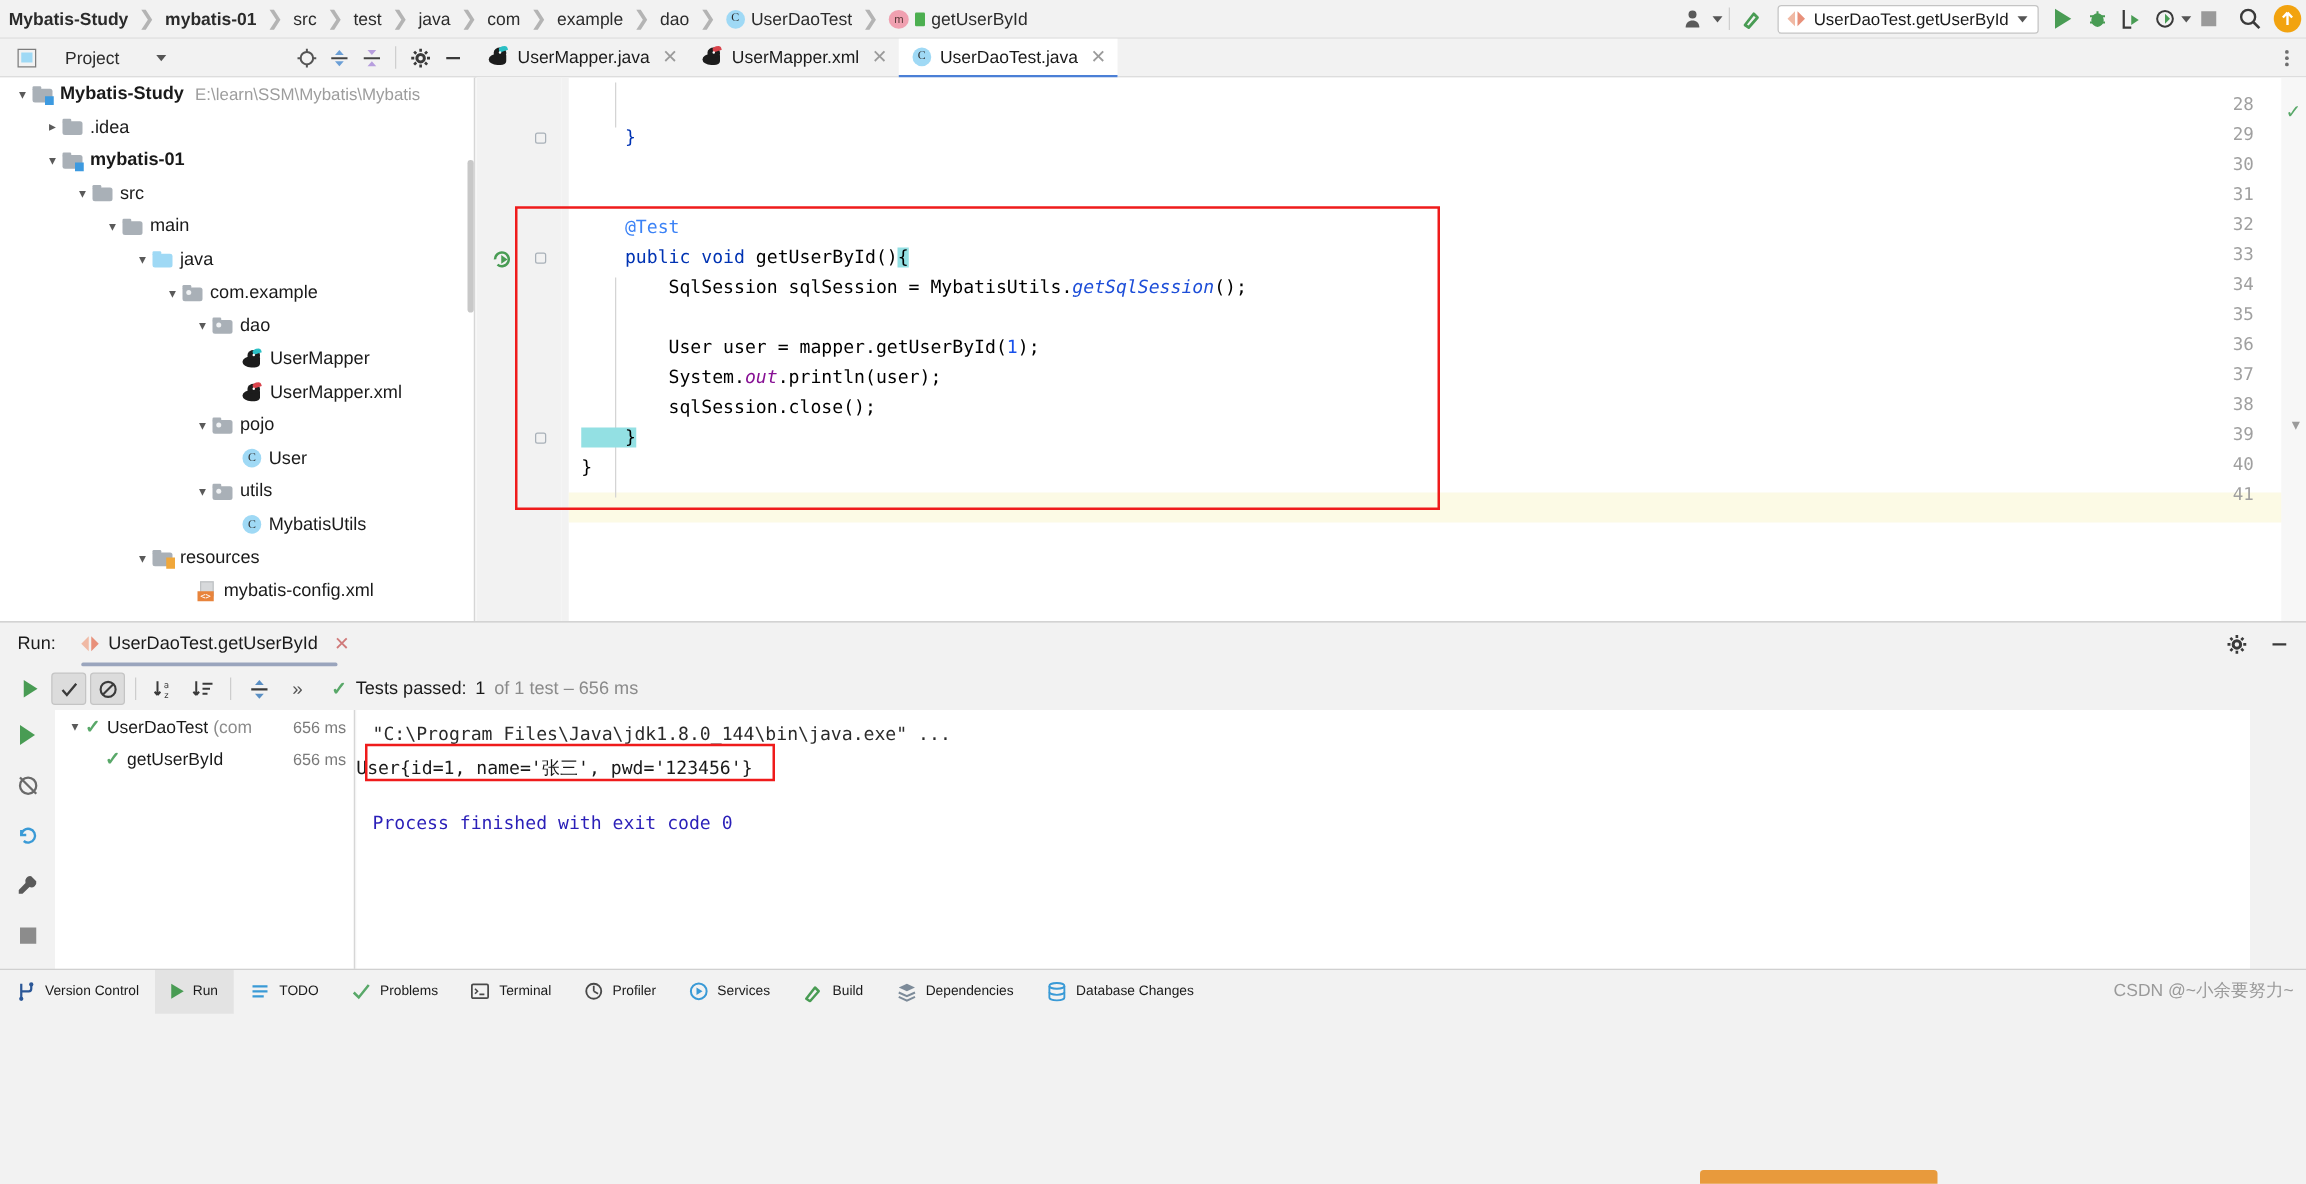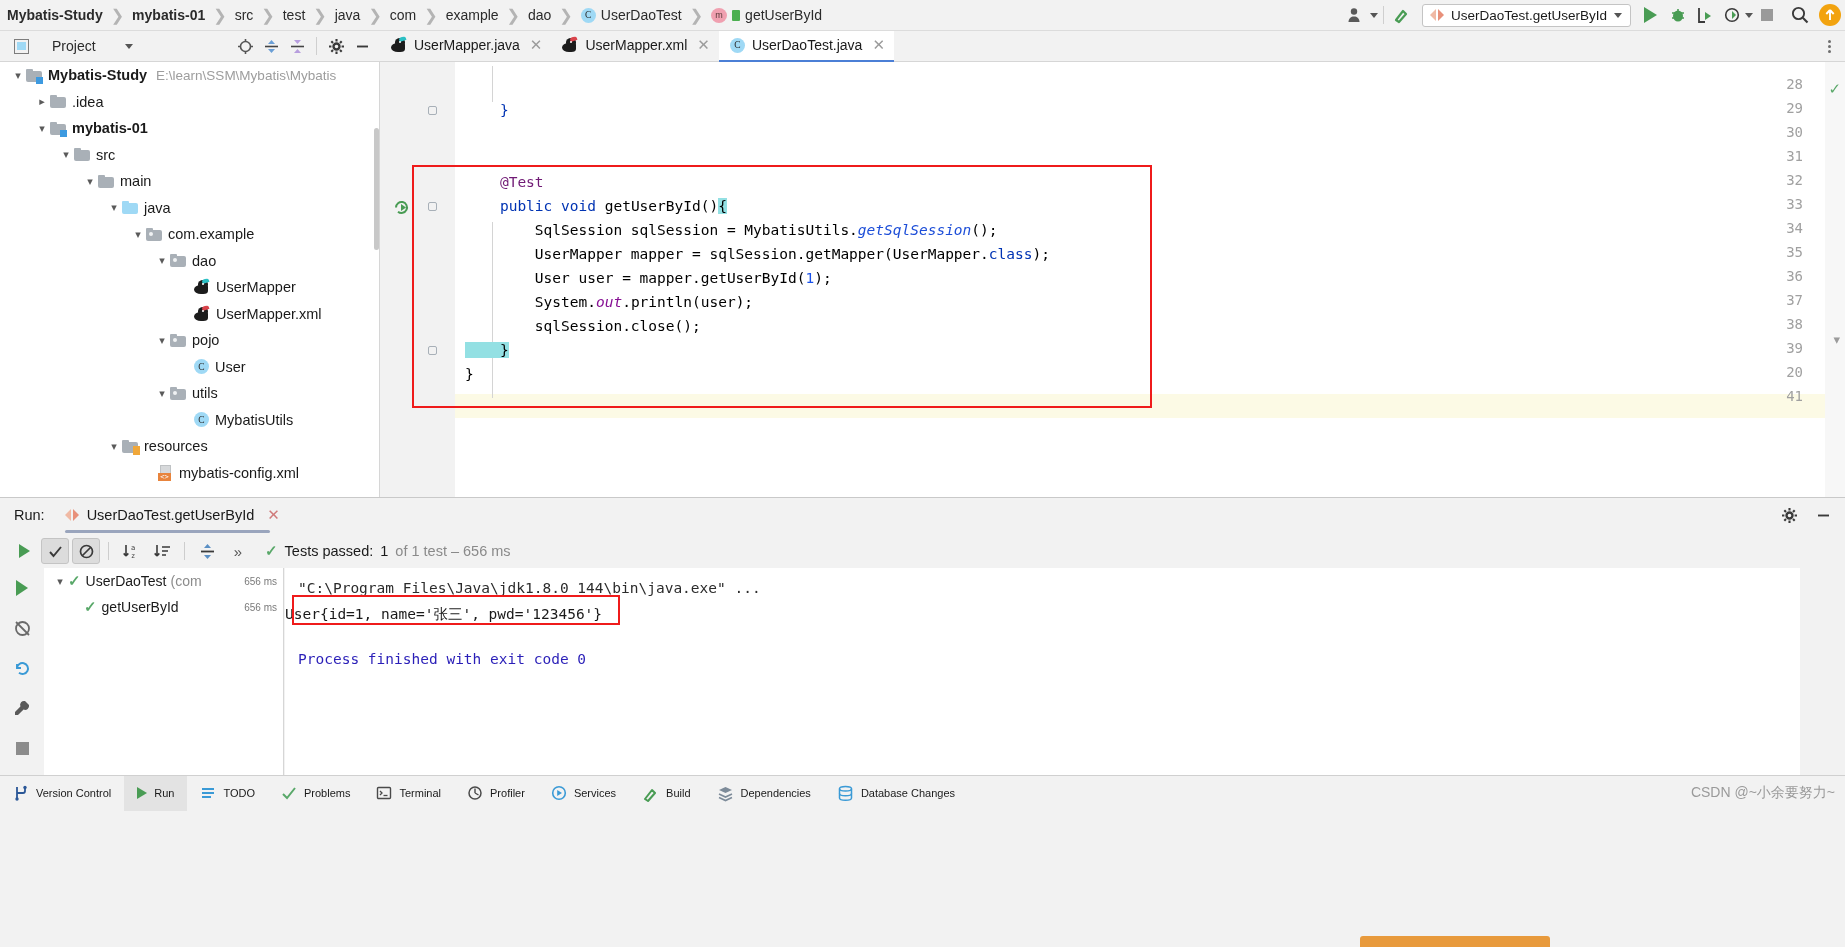--- a/index.html
+++ b/index.html
@@ -133,21 +133,21 @@
   .lnum { position:absolute; right:42px; font-size:14px; color:#a0a0a0; font-family:"DejaVu Sans Mono",monospace; text-align:right; }
   .fold { position:absolute; left:47px; width:14px; height:14px; }
   .fold .ring { width:9px;height:9px;border:1px solid #a8b0b8;border-radius:2px; }
   .gutter-run { position:absolute; left:12px; width:16px;height:16px; }
   #editor-strip { position:absolute;left:68px;top:0;width:6px;height:435px;background:#f2f2f2; }
   .codeline {
     position:absolute; left:84px; font-size:14.5px; line-height:23.5px;
     font-family:"DejaVu Sans Mono", monospace; white-space:pre; color:#000;
   }
   .kw { color:#0033b3; font-weight:normal; }
-  .anno { color:#701a75; }
+  .anno { color:#3b82f6; }
   .ital { color:#1d4ed8; font-style:italic; }
   .num { color:#1750eb; }
   .sfield { color:#871094; font-style:italic; }
   .brace-hl { background:#93e0e3; }
   .indentline { position:absolute; width:1px; background:#d4d4d4; }
   #curline { position:absolute; left:74px; top:332px; width:1390px; height:24px; background:#fcfae5; }
   #code-redbox {
     position:absolute; left:31px; top:103px; width:740px; height:243px;
     border:2.5px solid #ef1b1b; pointer-events:none;
   }
@@ -172,21 +172,21 @@
   #status-line .pass { color:#1a1a1a; }
   #status-line .muted { color:#8a8a8a; }
   .tick { color:#59a869;font-size:15px;font-weight:bold; }
 
   #lefttools { position:absolute;left:0;top:70px;width:44px;height:208px;background:#f2f2f2; }
   .ltb { width:44px;height:40px;display:flex;align-items:center;justify-content:center;cursor:pointer; }
 
   #testtree { position:absolute;left:44px;top:70px;width:240px;height:208px;background:#fff;border-right:1px solid #d6d6d6; }
   .ttrow { display:flex;align-items:center;height:26px;font-size:14px;white-space:nowrap;cursor:pointer; }
   .ttrow .nm { padding-left:5px; }
-  .ttrow .ms { margin-left:auto;padding-right:6px;color:#7a7a7a;font-size:10px; }
+  .ttrow .ms { margin-left:auto;padding-right:6px;color:#7a7a7a;font-size:13px; }
   .ttrow .sub { color:#8c8c8c; }
 
   #console { position:absolute;left:285px;top:70px;width:1515px;height:208px;background:#fff;overflow:hidden; }
   .cline { position:absolute; font-family:"DejaVu Sans Mono",monospace; font-size:14.5px; white-space:pre; }
   .c-cmd { color:#2b2b2b; }
   .c-out { color:#1a1a1a; }
   .c-fin { color:#2a1fb8; }
   #console-redbox { position:absolute; left:7px; top:27px; width:328px; height:30px; border:2.5px solid #ef1b1b; pointer-events:none; }
 
   
@@ -559,21 +559,21 @@
   <div class="lnum" style="top:62px;">30</div>
   <div class="lnum" style="top:86px;">31</div>
   <div class="lnum" style="top:110px;">32</div>
   <div class="lnum" style="top:134px;">33</div>
   <div class="lnum" style="top:158px;">34</div>
   <div class="lnum" style="top:182px;">35</div>
   <div class="lnum" style="top:206px;">36</div>
   <div class="lnum" style="top:230px;">37</div>
   <div class="lnum" style="top:254px;">38</div>
   <div class="lnum" style="top:278px;">39</div>
-  <div class="lnum" style="top:302px;">20</div>
+  <div class="lnum" style="top:302px;">40</div>
   <div class="lnum" style="top:326px;">41</div>
 
   <div class="fold" style="top:44px;">
       <div class="ring"></div>
     </div>
   <div class="fold" style="top:140px;">
       <div class="ring"></div>
     </div>
   <div class="fold" style="top:284px;">
       <div class="ring"></div>
@@ -590,21 +590,20 @@
   <div class="indentline" style="left:111px; top:160px; height:176px;"></div>
 
   <div class="codeline" style="top:37px;"><span class="kw">    }</span></div>
 
   <div class="codeline" style="top:109px;"><span class="anno">    @Test</span></div>
 
   <div class="codeline" style="top:133px;"><span class="kw">    public void </span>getUserById()<span class="brace-hl">{</span></div>
 
   <div class="codeline" style="top:157px;">        SqlSession sqlSession = MybatisUtils.<span class="ital">getSqlSession</span>();</div>
 
-  <div class="codeline" style="top:181px;">        UserMapper mapper = sqlSession.getMapper(UserMapper.<span class="kw">class</span>);</div>
 
   <div class="codeline" style="top:205px;">        User user = mapper.getUserById(<span class="num">1</span>);</div>
 
   <div class="codeline" style="top:229px;">        System.<span class="sfield">out</span>.println(user);</div>
 
   <div class="codeline" style="top:253px;">        sqlSession.close();</div>
 
   <div class="codeline" style="top:277px;"><span class="brace-hl">    }</span></div>
 
   <div class="codeline" style="top:301px;">}</div>

